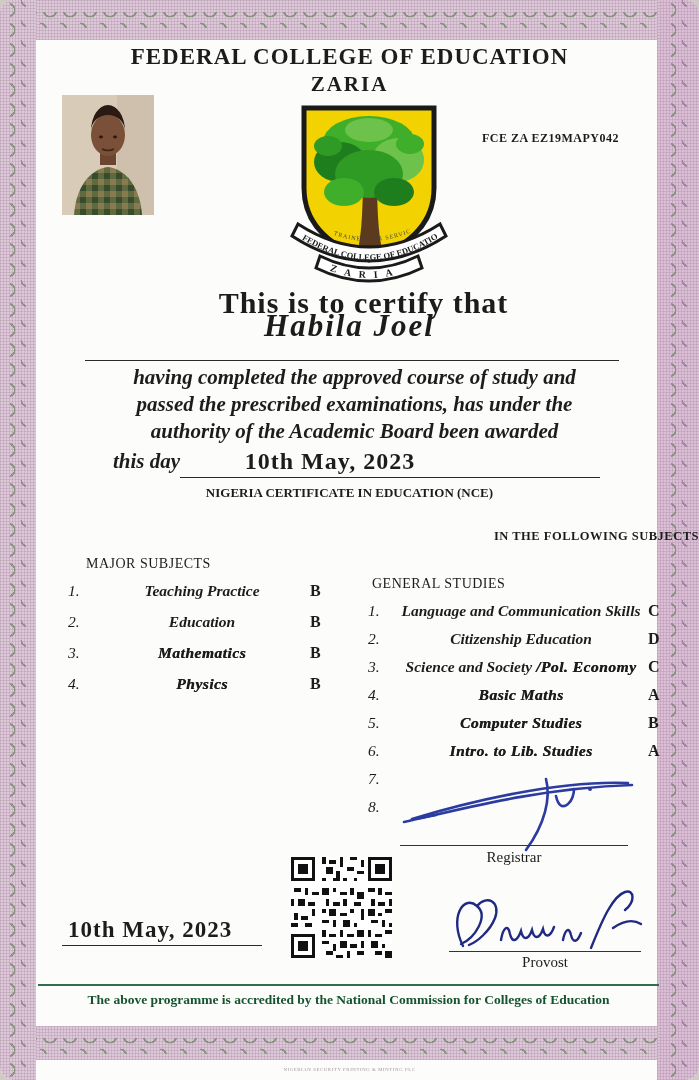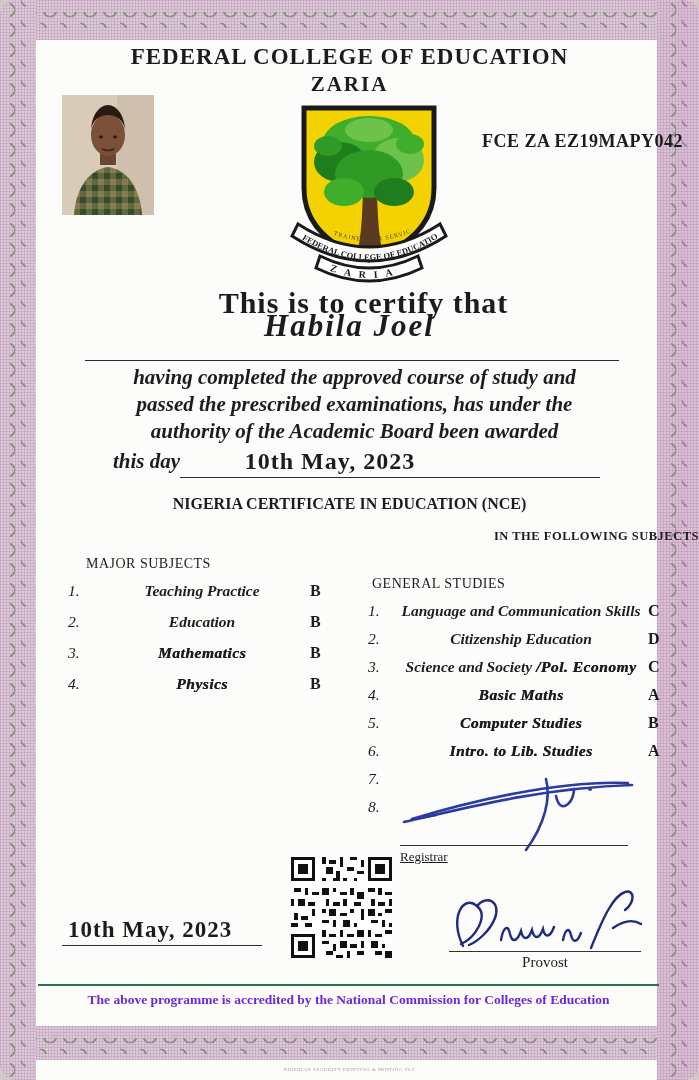--- a/index.html
+++ b/index.html
@@ -26,66 +26,66 @@
     background-image:
       radial-gradient(8px 10px at 0px 10px, transparent 46%, rgba(125,140,115,.85) 48% 66%, transparent 70%),
       radial-gradient(8px 10px at 16px 0px, transparent 46%, rgba(145,115,150,.75) 48% 66%, transparent 70%);
     background-size:16px 20px;}
   .bd-right::before{left:14px;}
   
   .college{position:absolute;left:0;right:0;top:44px;text-align:center;
     font-size:23px;font-weight:700;letter-spacing:1px;}
   .city{position:absolute;left:0;right:0;top:72px;text-align:center;
     font-size:21px;font-weight:700;letter-spacing:2px;}
-  .certno{position:absolute;left:482px;top:131px;font-size:18px;font-weight:700;letter-spacing:.5px;}
+  .certno{position:absolute;left:482px;top:131px;font-size:12px;font-weight:700;letter-spacing:.5px;}
   .photo{position:absolute;left:62px;top:95px;width:92px;height:120px;}
   .logo{position:absolute;left:278px;top:100px;width:182px;height:192px;}
   
   .certify-line{position:absolute;left:0;right:0;top:286px;text-align:center;
     font-size:30px;font-weight:700;font-family:"Liberation Serif",serif;letter-spacing:1px;margin-left:28px;}
   .name{position:absolute;left:0;right:0;top:308px;text-align:center;
     font-size:31px;font-weight:700;font-style:italic;letter-spacing:2px;}
   .name-rule{position:absolute;left:85px;right:80px;top:360px;border-top:1.5px solid #2a2a2a;}
   .body-par{position:absolute;left:70px;right:60px;top:364px;text-align:center;
     font-size:21px;font-style:italic;font-weight:600;line-height:27px;}
   .thisday{position:absolute;left:113px;top:449px;font-size:21px;font-style:italic;font-weight:600;}
   .day-rule{position:absolute;left:180px;width:420px;top:477px;border-top:1.5px solid #2a2a2a;}
   .day-date{position:absolute;left:200px;width:260px;top:448px;text-align:center;
     font-size:24px;font-weight:700;letter-spacing:1px;}
-  .award{position:absolute;left:0;right:0;top:495px;text-align:center;
-    font-size:16px;font-weight:700;}
+  .award{position:absolute;left:0;right:0;top:485px;text-align:center;
+    font-size:13px;font-weight:700;}
   .following{position:absolute;left:0;right:0;top:529px;text-align:right;
     font-size:12.5px;font-weight:600;letter-spacing:.5px;}
   
   .col{position:absolute;top:556px;}
   .col-major{left:68px;width:262px;}
   .col-general{left:368px;width:300px;margin-top:20px;}
   .col-title{font-size:14px;font-weight:400;letter-spacing:.5px;margin:0 0 10px 18px;}
   .col-general .col-title{margin-left:4px;}
   .srow{display:flex;align-items:baseline;font-size:15.5px;margin-bottom:11px;min-height:20px;}
   .col-general .srow{margin-bottom:8px;}
   .srow .no{width:26px;font-style:italic;}
   .srow .nm{flex:1;text-align:center;}
   .srow .gr{width:20px;text-align:left;font-weight:700;font-size:16px;}
   .it{font-style:italic;font-weight:600;}
   .scr{font-weight:700;font-style:italic;letter-spacing:.5px;text-shadow:.4px 0 #1c1c1c;}
   
   .sig-reg{position:absolute;left:398px;top:772px;width:240px;height:80px;}
   .reg-rule{position:absolute;left:400px;width:228px;top:845px;border-top:1px solid #333;}
-  .reg-label{position:absolute;left:400px;width:228px;top:849px;font-size:13px;text-decoration:underline;}
+  .reg-label{position:absolute;left:400px;width:228px;top:849px;text-align:center;font-size:15px;}
   .qr{position:absolute;left:291px;top:857px;width:101px;height:101px;}
   .date-val{position:absolute;left:68px;top:917px;font-size:23px;font-weight:700;letter-spacing:1px;}
   .date-rule{position:absolute;left:62px;width:200px;top:945px;border-top:1.5px solid #2a2a2a;}
   .date-label{position:absolute;left:62px;width:200px;top:947px;text-align:center;font-size:15px;}
   .sig-prov{position:absolute;left:445px;top:888px;width:200px;height:66px;}
   .prov-rule{position:absolute;left:449px;width:192px;top:951px;border-top:1px solid #333;}
   .prov-label{position:absolute;left:449px;width:192px;top:954px;text-align:center;font-size:15px;}
   .green-rule{position:absolute;left:38px;right:40px;top:984px;border-top:2px solid #2f6f4f;}
   .accred{position:absolute;left:38px;right:40px;top:992px;text-align:center;
-    font-size:13.5px;font-weight:700;color:#6d28d9;font-family:"Liberation Serif",serif;}
+    font-size:13.5px;font-weight:700;color:#14532d;font-family:"Liberation Serif",serif;}
   .printer{position:absolute;left:0;right:0;bottom:6px;text-align:center;
     font-size:8px;color:#a193a1;transform:scale(.6);letter-spacing:1px;}
 </style>
 </head>
 <body>
 
 <div class="page">
 
   <div class="bd bd-top"></div>
   <div class="bd bd-bottom"></div>

